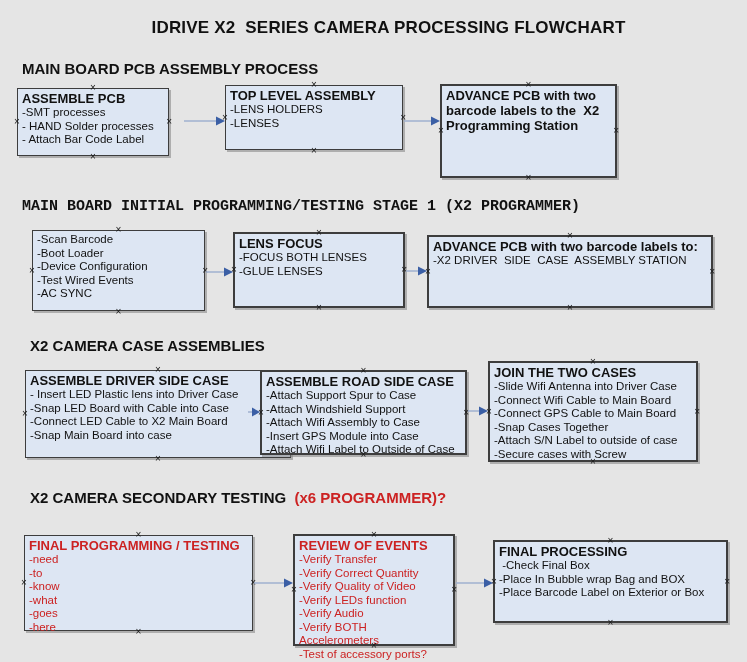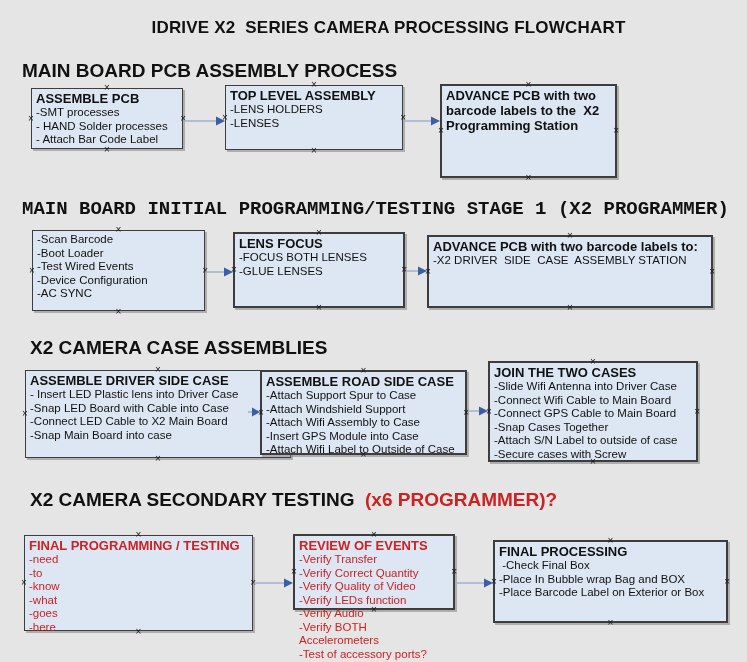--- a/index.html
+++ b/index.html
@@ -5,21 +5,21 @@
   html,body{margin:0;padding:0;background:#fff;}
   #canvas{
     position:relative;width:747px;height:662px;background:#e5e5e5;
     font-family:"Liberation Sans","DejaVu Sans",sans-serif;overflow:hidden;
   }
   .main-title{
     position:absolute;left:30px;right:0;top:18px;text-align:center;
     font-size:17px;font-weight:bold;color:#111;white-space:pre;letter-spacing:.2px;
   }
   .sec-heading{
-    position:absolute;font-size:19px;font-weight:bold;color:#111;white-space:pre;
+    position:absolute;font-size:15px;font-weight:bold;color:#111;white-space:pre;
   }
   .sec-heading .red{color:#cc2222;}
   .fbox{
     position:absolute;background:#dde6f3;border:1px solid #3d3d3d;
     box-shadow:2px 2px 0 rgba(130,130,130,.55);
     padding:2px 4px;box-sizing:border-box;overflow:visible;
   }
   .fbox.thick{border-width:2px;}
   .fbox-title{font-size:13px;font-weight:bold;line-height:15px;color:#111;white-space:pre-wrap;}
   .fbox-line{font-size:11.5px;line-height:13.5px;color:#111;white-space:pre-wrap;}
@@ -37,21 +37,21 @@
 
 <div id="canvas">
 
   <div class="main-title">IDRIVE X2  SERIES CAMERA PROCESSING FLOWCHART</div>
 
   <div class="sec-heading" style="left:22px;top:60px;">MAIN BOARD PCB ASSEMBLY PROCESS</div>
   <div class="sec-heading" style="left:22px;top:198px;font-family:Liberation Mono, monospace;">MAIN BOARD INITIAL PROGRAMMING/TESTING STAGE 1 (X2 PROGRAMMER)</div>
   <div class="sec-heading" style="left:30px;top:337px;">X2 CAMERA CASE ASSEMBLIES</div>
   <div class="sec-heading" style="left:30px;top:489px;"><span>X2 CAMERA SECONDARY TESTING  </span><span class="red">(x6 PROGRAMMER)?</span></div>
 
-  <div class="fbox" style="left:31px;top:88px;width:152px;height:61px;">
+  <div class="fbox" style="left:17px;top:88px;width:152px;height:68px;">
     <span class="hx hx-t"></span>
       <span class="hx hx-b"></span>
       <span class="hx hx-l"></span>
       <span class="hx hx-r"></span>
     <div class="fbox-title">ASSEMBLE PCB</div>
     <div class="fbox-line">-SMT processes</div>
     <div class="fbox-line">- HAND Solder processes</div>
     <div class="fbox-line">- Attach Bar Code Label</div>
   </div>
 
@@ -73,22 +73,22 @@
     <div class="fbox-title">ADVANCE PCB with two barcode labels to the  X2 Programming Station</div>
   </div>
 
   <div class="fbox" style="left:32px;top:230px;width:173px;height:81px;">
     <span class="hx hx-t"></span>
       <span class="hx hx-b"></span>
       <span class="hx hx-l"></span>
       <span class="hx hx-r"></span>
     <div class="fbox-line">-Scan Barcode</div>
     <div class="fbox-line">-Boot Loader</div>
+    <div class="fbox-line">-Device Configuration</div>
     <div class="fbox-line">-Test Wired Events</div>
-    <div class="fbox-line">-Device Configuration</div>
     <div class="fbox-line">-AC SYNC</div>
   </div>
 
   <div class="fbox thick" style="left:233px;top:232px;width:172px;height:76px;">
     <span class="hx hx-t"></span>
       <span class="hx hx-b"></span>
       <span class="hx hx-l"></span>
       <span class="hx hx-r"></span>
     <div class="fbox-title">LENS FOCUS</div>
     <div class="fbox-line">-FOCUS BOTH LENSES</div>
@@ -150,21 +150,21 @@
       <span class="hx hx-r"></span>
     <div class="fbox-title">FINAL PROGRAMMING / TESTING</div>
     <div class="fbox-line">-need</div>
     <div class="fbox-line">-to</div>
     <div class="fbox-line">-know</div>
     <div class="fbox-line">-what</div>
     <div class="fbox-line">-goes</div>
     <div class="fbox-line">-here</div>
   </div>
 
-  <div class="fbox thick red" style="left:293px;top:534px;width:162px;height:76px;">
+  <div class="fbox thick red" style="left:293px;top:534px;width:162px;height:112px;">
     <span class="hx hx-t"></span>
       <span class="hx hx-b"></span>
       <span class="hx hx-l"></span>
       <span class="hx hx-r"></span>
     <div class="fbox-title">REVIEW OF EVENTS</div>
     <div class="fbox-line">-Verify Transfer</div>
     <div class="fbox-line">-Verify Correct Quantity</div>
     <div class="fbox-line">-Verify Quality of Video</div>
     <div class="fbox-line">-Verify LEDs function</div>
     <div class="fbox-line">-Verify Audio</div>

